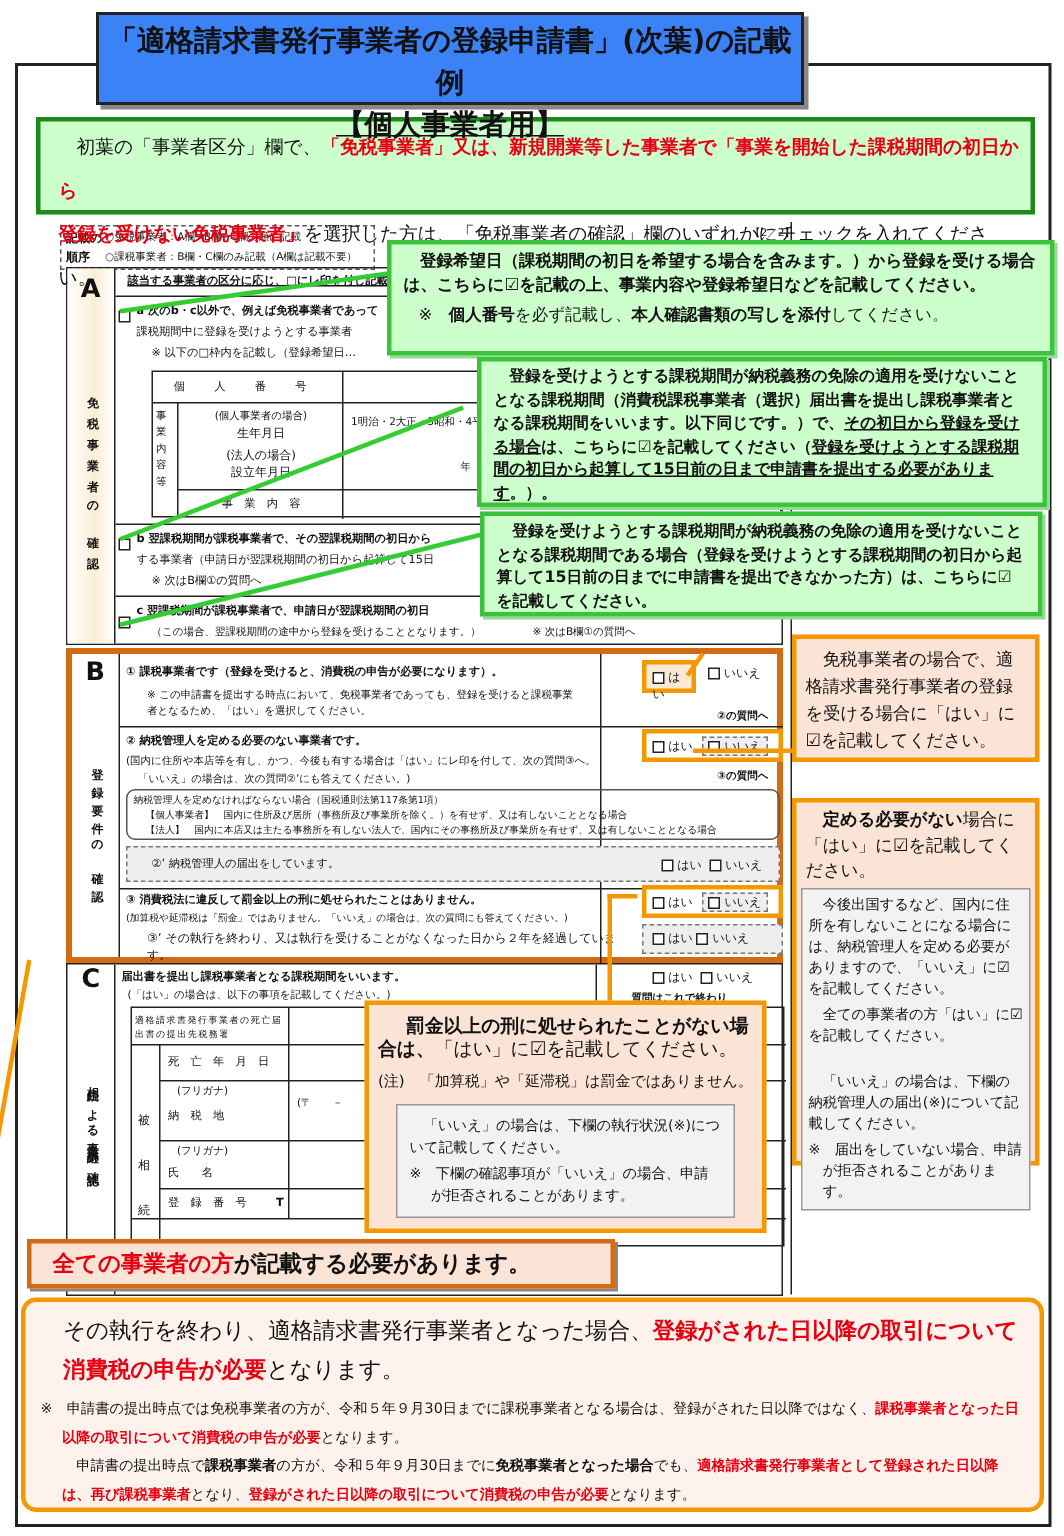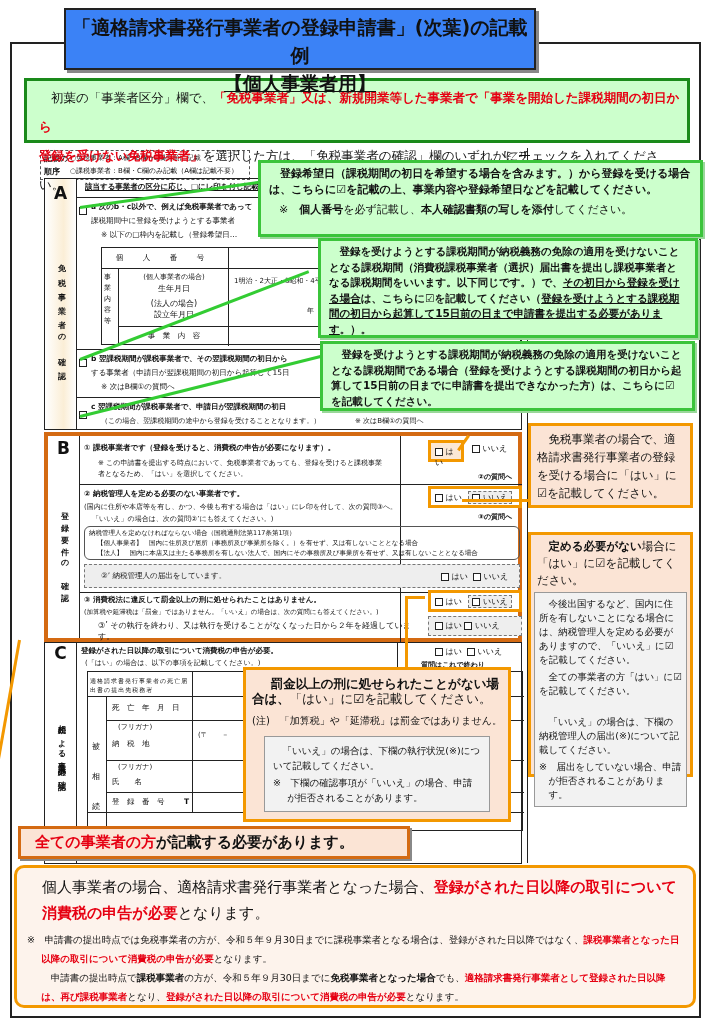--- a/index.html
+++ b/index.html
@@ -214,21 +214,21 @@
     <div style="text-indent:1em;margin-top:17px">「いいえ」の場合は、下欄の納税管理人の届出(※)について記載してください。</div>
     <div style="margin-top:3px;padding-left:1em;text-indent:-1em">※　届出をしていない場合、申請が拒否されることがあります。</div>
   </div>
 </div>
 
 <div class="abs" id="sec-c">
   <div class="abs side-col" style="left:0;top:0;height:100%">
     <div class="sec-letter" style="text-align:center;margin-top:0">C</div>
     <div class="vert" style="writing-mode:vertical-rl;margin:10px auto 0;letter-spacing:2px;height:150px">相続による事業承継の確認</div>
   </div>
-  <div class="abs small bold" style="left:36px;top:2px">登録がされた日以降の取引について消費税の申告が必要。</div>
+  <div class="abs small bold" style="left:36px;top:2px">届出書を提出し課税事業者となる課税期間をいいます。</div>
   <div class="abs tiny" style="left:40px;top:15px">(「はい」の場合は、以下の事項を記載してください。)</div>
   <div class="abs ans" style="left:390px;top:3px">
     <span><span class="chk"></span> <span>はい</span></span>&nbsp;&nbsp;<span><span class="chk"></span> <span>いいえ</span></span>
   </div>
   <div class="abs tiny bold" style="left:376px;top:17px">質問はこれで終わり</div>
   <div class="abs" style="left:352px;top:0;height:28px;border-left:1px solid #222"></div>
 
   <div class="abs" style="left:42px;top:28px;width:436px;height:160px;border:1px solid #222">
     <div class="abs tiny" style="left:2px;top:4px;width:100px;font-size:6px;line-height:9px;letter-spacing:1px">適格請求書発行事業者の死亡届出書の提出先税務署</div>
     <div class="abs" style="left:104px;top:0;height:140px;border-left:1px solid #222"></div>
@@ -258,21 +258,21 @@
     <div style="margin-top:2px;padding-left:1.5em;text-indent:-1.5em">※　下欄の確認事項が「いいえ」の場合、申請が拒否されることがあります。</div>
   </div>
 </div>
 
 <div class="abs" id="all-note">
   <span class="red">全ての事業者の方</span><span>が記載する必要があります。</span>
 </div>
 
 <div class="abs" id="bottom-box">
   <div class="big" style="padding-left:1em">
-    <span>個人事業者の場合、適格請求書発行事業者となった場合、</span><span class="red">登録がされた日以降の取引について消費税の申告が必要</span><span>となります。</span>
+    <span>その執行を終わり、適格請求書発行事業者となった場合、</span><span class="red">登録がされた日以降の取引について消費税の申告が必要</span><span>となります。</span>
   </div>
   <div class="note" style="margin-top:4px;padding-left:1.5em;text-indent:-1.5em">
     <span>※　申請書の提出時点では免税事業者の方が、令和５年９月30日までに課税事業者となる場合は、登録がされた日以降ではなく、</span><span class="red">課税事業者となった日以降の取引について消費税の申告が必要</span><span>となります。</span>
   </div>
   <div class="note" style="padding-left:1.5em;text-indent:1em">
     <span>申請書の提出時点で</span><span class="bold">課税事業者</span><span>の方が、令和５年９月30日までに</span><span class="bold">免税事業者となった場合</span><span>でも、</span><span class="red">適格請求書発行事業者として登録された日以降は、再び課税事業者</span><span>となり、</span><span class="red">登録がされた日以降の取引について消費税の申告が必要</span><span>となります。</span>
   </div>
 </div>
 
 </body></html>

